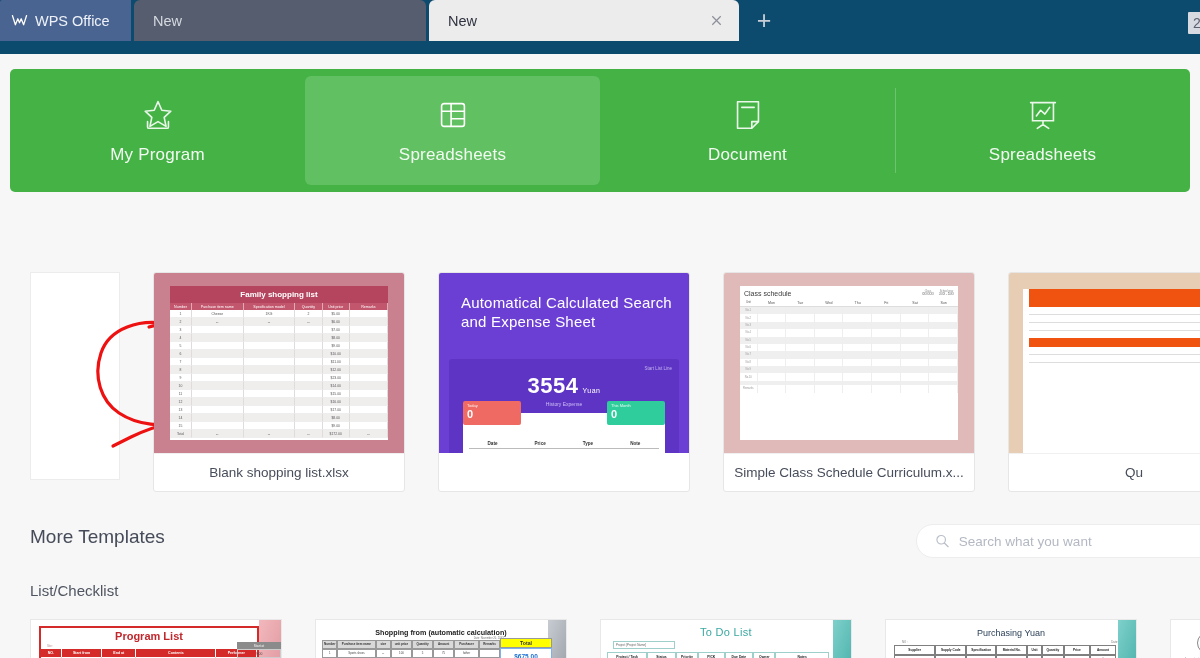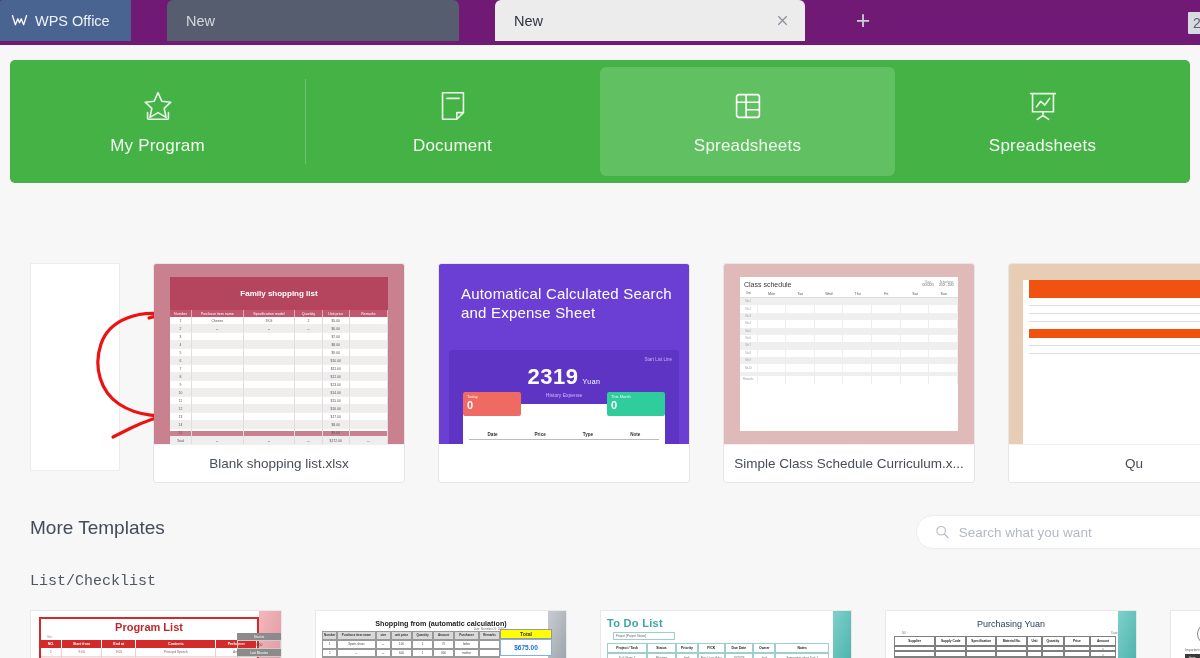--- a/index.html
+++ b/index.html
@@ -8,26 +8,25 @@
     width: 1200px; height: 658px;
     overflow: hidden;
     background: #ffffff;
     font-family: "Liberation Sans", sans-serif;
     -webkit-font-smoothing: antialiased;
   }
 
   
   .titlebar {
     position: relative;
-    height: 45px;
-    background: #701a75;
+    height: 54px;
+    background: #0c4a6e;
     display: flex;
     align-items: flex-start;
     overflow: hidden;
-    gap: 33px;
   }
   .wps-brand {
     width: 131px; height: 41px;
     background: #4a6491;
     display: flex; align-items: center; gap: 7px;
     padding-left: 11px;
     color: #eef2f8;
     font-size: 14.5px;
     border-top-left-radius: 2px;
   }
@@ -185,21 +184,21 @@
     border-top: 1px solid #f0f0f0;
     justify-content: center;
   }
 
   
   .t-family { background: #c9808f; padding: 13px 16px; }
   .mini-sheet { background: #fff; width: 100%; height: 100%; }
   .mini-title {
     background: #b5455e; color: #fff;
     font-size: 8px; font-weight: bold;
-    text-align: center; padding: 12px 0;
+    text-align: center; padding: 4px 0;
   }
   .mini-hdr {
     display: flex; background: #c2566d; color: #fff;
     font-size: 3.6px;
   }
   .mini-hdr div, .mini-row div {
     border-right: 0.5px solid rgba(255,255,255,0.5);
     padding: 1.5px 1px;
     text-align: center; overflow: hidden; white-space: nowrap;
   }
@@ -279,21 +278,21 @@
   .search-box input {
     border: none; outline: none;
     font-size: 13.5px; color: #9aa0ab;
     font-family: "Liberation Sans", sans-serif;
     background: transparent;
     width: 100%;
   }
   .search-box input::placeholder { color: #b3b8c2; }
   .section-label {
     position: absolute; left: 30px; top: 528px;
-    font-size: 15px; color: #4f5561; font-family: Liberation Mono, monospace;
+    font-size: 15px; color: #4f5561;
   }
 
   
   .bottom-row {
     position: absolute;
     top: 565px; left: 0;
     width: 1260px;
     display: flex;
     gap: 33px;
     padding-left: 30px;
@@ -327,21 +326,21 @@
   .sl-date { font-size: 2.6px; color: #777; text-align: right; padding-right: 56px; }
   .sl-hdr { display: flex; background: #d9d9d9; font-size: 3px; font-weight: bold; color: #333; }
   .sl-hdr div, .sl-row div { border: .4px solid #999; padding: 1.4px 0; text-align: center; flex: 1; overflow: hidden; white-space: nowrap; }
   .sl-row { display: flex; font-size: 2.8px; color: #444; }
   .sl-total-box { position: absolute; right: 14px; top: 18px; width: 52px; }
   .sl-total-h { background: #ffff00; color: #333; font-size: 5.2px; font-weight: bold; text-align: center; padding: 1px 0; border: .5px solid #999; }
   .sl-total-v { background: #fff; color: #1a6fd4; font-size: 6.5px; font-weight: bold; text-align: center; padding: 4px 0; border: .5px solid #7fb2e8; }
   .fold-gray { position: absolute; right: 0; top: 0; width: 18px; bottom: 0; background: linear-gradient(110deg,#c8ccd2,#8d939c); }
 
   
-  .td-title { font-size: 11px; color: #3aa8a0; font-weight: bold; text-align: left; padding-top: 6px; letter-spacing: .3px; }
+  .td-title { font-size: 11px; color: #3aa8a0; font-weight: normal; text-align: center; padding-top: 6px; letter-spacing: .3px; }
   .td-proj { font-size: 3px; color: #666; border: .4px solid #9fcfcb; padding: 1.2px 2px; margin: 3px 6px 0 6px; width: 62px; }
   .td-hdr { display: flex; font-size: 3.4px; font-weight: bold; color: #222; }
   .td-hdr div, .td-row div { border: .4px solid #9fcfcb; padding: 2px 1px; text-align: center; flex: 1; overflow: hidden; white-space: nowrap; }
   .td-row { display: flex; font-size: 2.8px; color: #555; }
   .fold-teal { position: absolute; right: 0; top: 0; width: 18px; bottom: 0; background: linear-gradient(110deg,#7fd0cb,#3aa8a0); }
 
   
   .pu-title { font-size: 9px; color: #2b3f56; text-align: center; padding-top: 8px; }
   .pu-meta { display: flex; justify-content: space-between; font-size: 2.8px; color: #777; padding: 2px 10px 1px 8px; }
   .pu-hdr { display: flex; font-size: 3.2px; font-weight: bold; color: #222; }
@@ -394,35 +393,35 @@
   <div class="catbar">
 
     <div class="cat">
       <svg class="cat-icon" viewBox="0 0 40 40">
         <path d="M20 6 L24 15 L33.5 16 L26.5 22.5 L28.5 32 L20 27 L11.5 32 L13.5 22.5 L6.5 16 L16 15 Z" fill="none" stroke="#eaf7ea" stroke-width="1.7" stroke-linejoin="round"></path>
         <path d="M9 27 L9 32.5 Q9 34 10.5 34 L29.5 34 Q31 34 31 32.5 L31 27" fill="none" stroke="#eaf7ea" stroke-width="1.7" stroke-linecap="round"></path>
       </svg>
       <div class="cat-label">My Program</div>
     </div>
 
+    <div class="cat selected">
+      <svg class="cat-icon" viewBox="0 0 40 40">
+        <rect x="8" y="8" width="24" height="24" rx="2.5" fill="none" stroke="#ffffff" stroke-width="1.7"></rect>
+        <path d="M8 16 L32 16 M18 8 L18 32 M18 24 L32 24" stroke="#ffffff" stroke-width="1.7"></path>
+      </svg>
+      <div class="cat-label">Spreadsheets</div>
+    </div>
+
     <div class="cat">
       <svg class="cat-icon" viewBox="0 0 40 40">
         <path d="M9 6 L31 6 L31 27 L24 34 L9 34 Z" fill="none" stroke="#eaf7ea" stroke-width="1.7" stroke-linejoin="round"></path>
         <path d="M24 34 L24 27 L31 27" fill="none" stroke="#eaf7ea" stroke-width="1.7" stroke-linejoin="round"></path>
         <path d="M13.5 12 L26.5 12" stroke="#eaf7ea" stroke-width="1.7" stroke-linecap="round"></path>
       </svg>
       <div class="cat-label">Document</div>
-    </div>
-
-    <div class="cat selected">
-      <svg class="cat-icon" viewBox="0 0 40 40">
-        <rect x="8" y="8" width="24" height="24" rx="2.5" fill="none" stroke="#ffffff" stroke-width="1.7"></rect>
-        <path d="M8 16 L32 16 M18 8 L18 32 M18 24 L32 24" stroke="#ffffff" stroke-width="1.7"></path>
-      </svg>
-      <div class="cat-label">Spreadsheets</div>
     </div>
 
     <div class="cat">
       <svg class="cat-icon" viewBox="0 0 40 40">
         <path d="M7 7 L33 7 M9 7 L9 26 L31 26 L31 7" fill="none" stroke="#eaf7ea" stroke-width="1.7" stroke-linecap="round"></path>
         <path d="M13 21 L17.5 15 L22 19 L27 12" fill="none" stroke="#eaf7ea" stroke-width="1.7" stroke-linecap="round" stroke-linejoin="round"></path>
         <path d="M20 26 L20 30 M20 30 L14 34 M20 30 L26 34" fill="none" stroke="#eaf7ea" stroke-width="1.7" stroke-linecap="round"></path>
       </svg>
       <div class="cat-label">Spreadsheets</div>
     </div>
@@ -585,21 +584,21 @@
       </div>
       <div class="card-caption">Blank shopping list.xlsx</div>
     </div>
 
     <div class="card">
       <div class="thumb t-purple">
         <div class="pt">Automatical Calculated Search and Expense Sheet</div>
         <div class="p-panel">
           <div class="p-corner">Start List Line</div>
           <div class="bignum">
-            <span>2319</span><span class="u">Yuan</span>
+            <span>3554</span><span class="u">Yuan</span>
           </div>
           <div class="p-sub">History Expense</div>
           <div class="p-white"></div>
           <div class="p-cards">
             <div class="p-card" style="background:#ef6a63">
               <div class="lab">Today</div>
               <div class="val">0</div>
             </div>
             <div class="p-card" style="background:#2ecd9b">
               <div class="lab">This Month</div>

